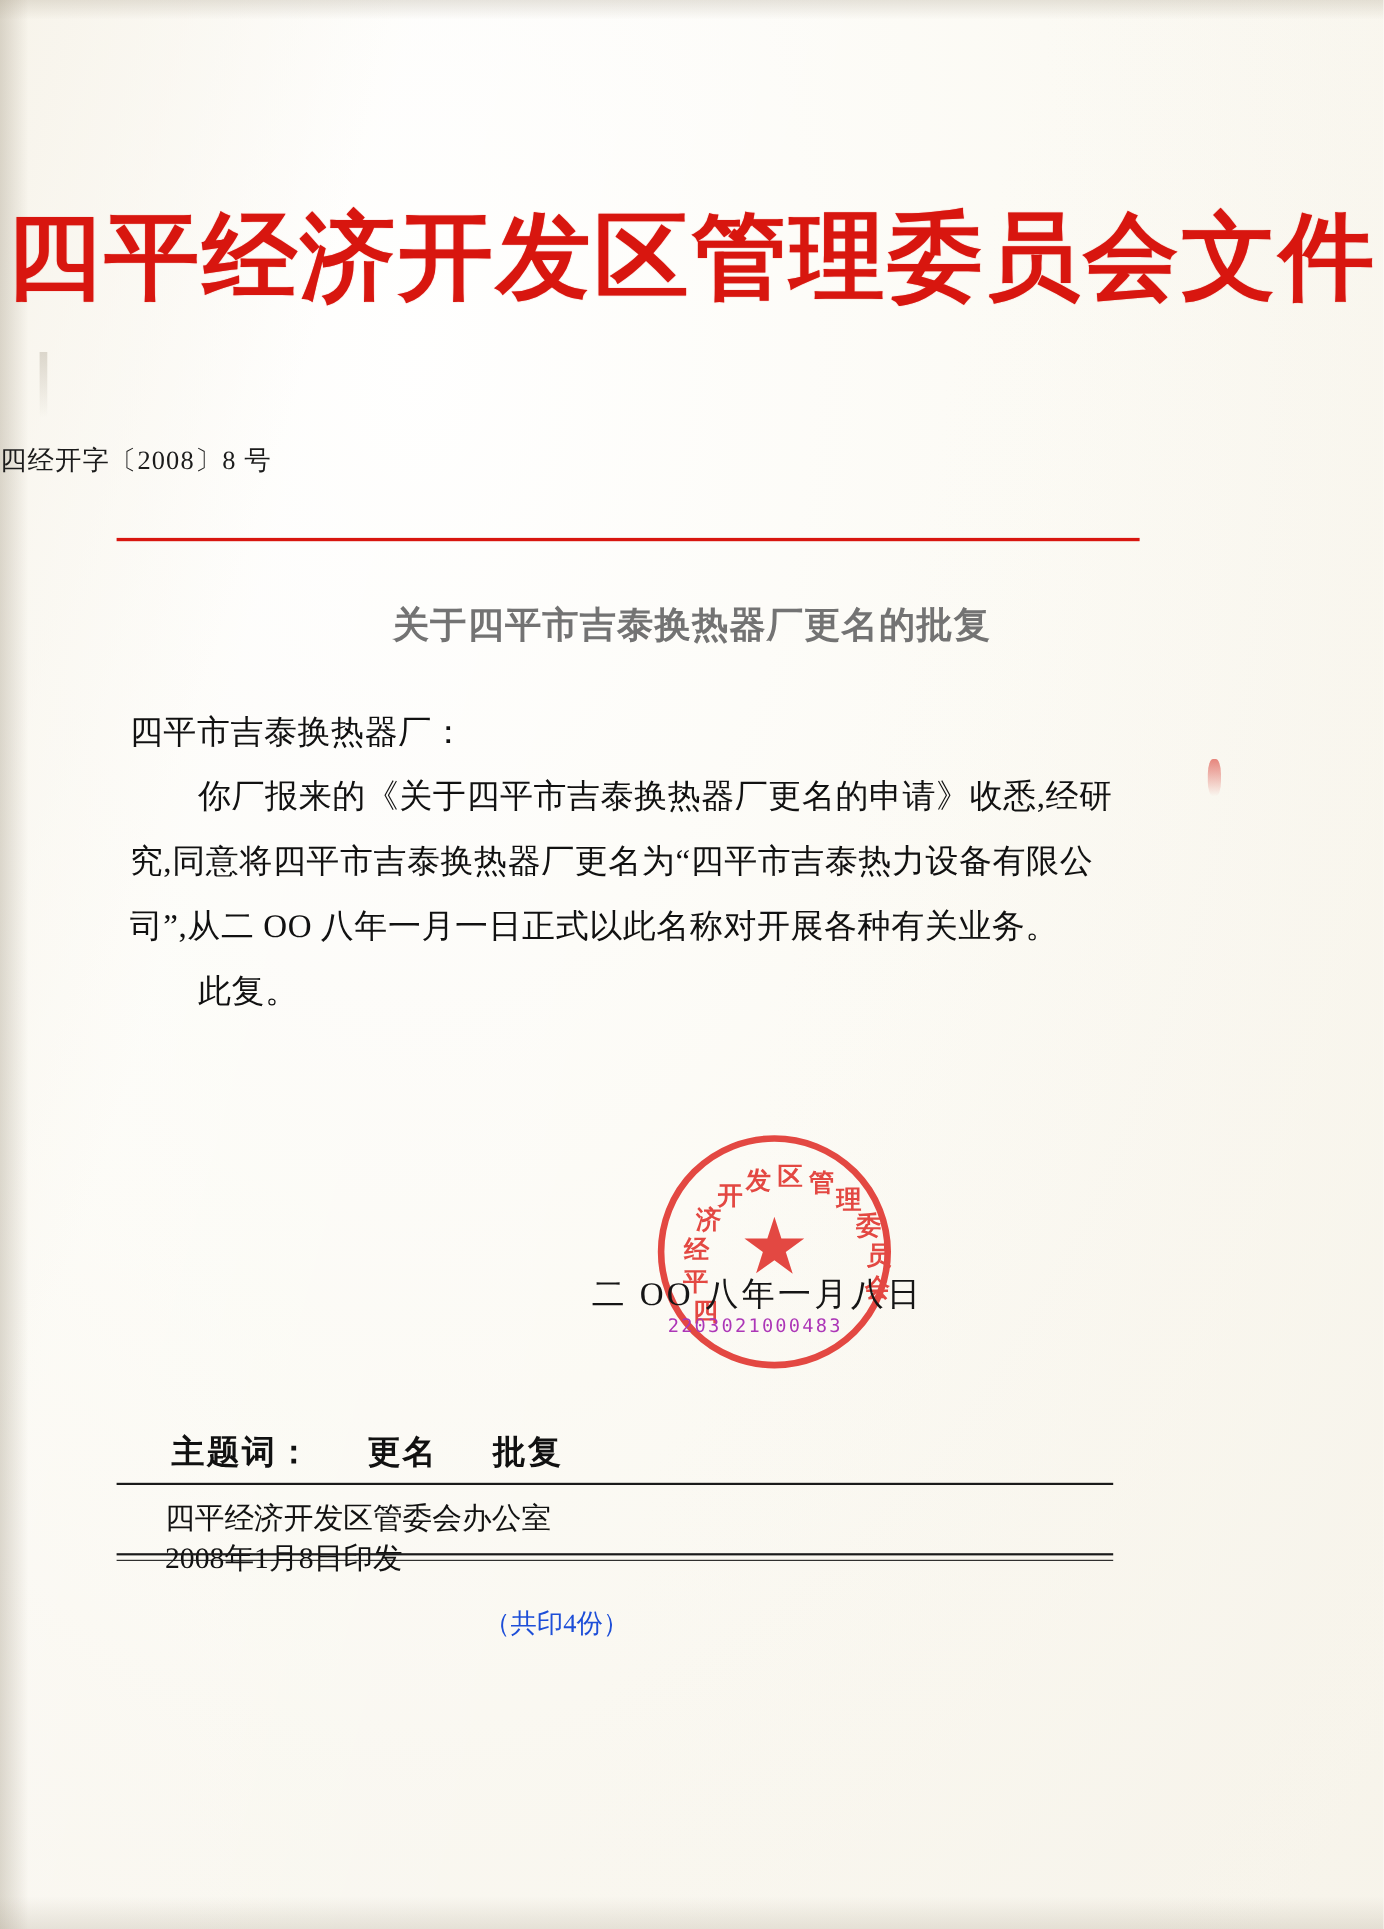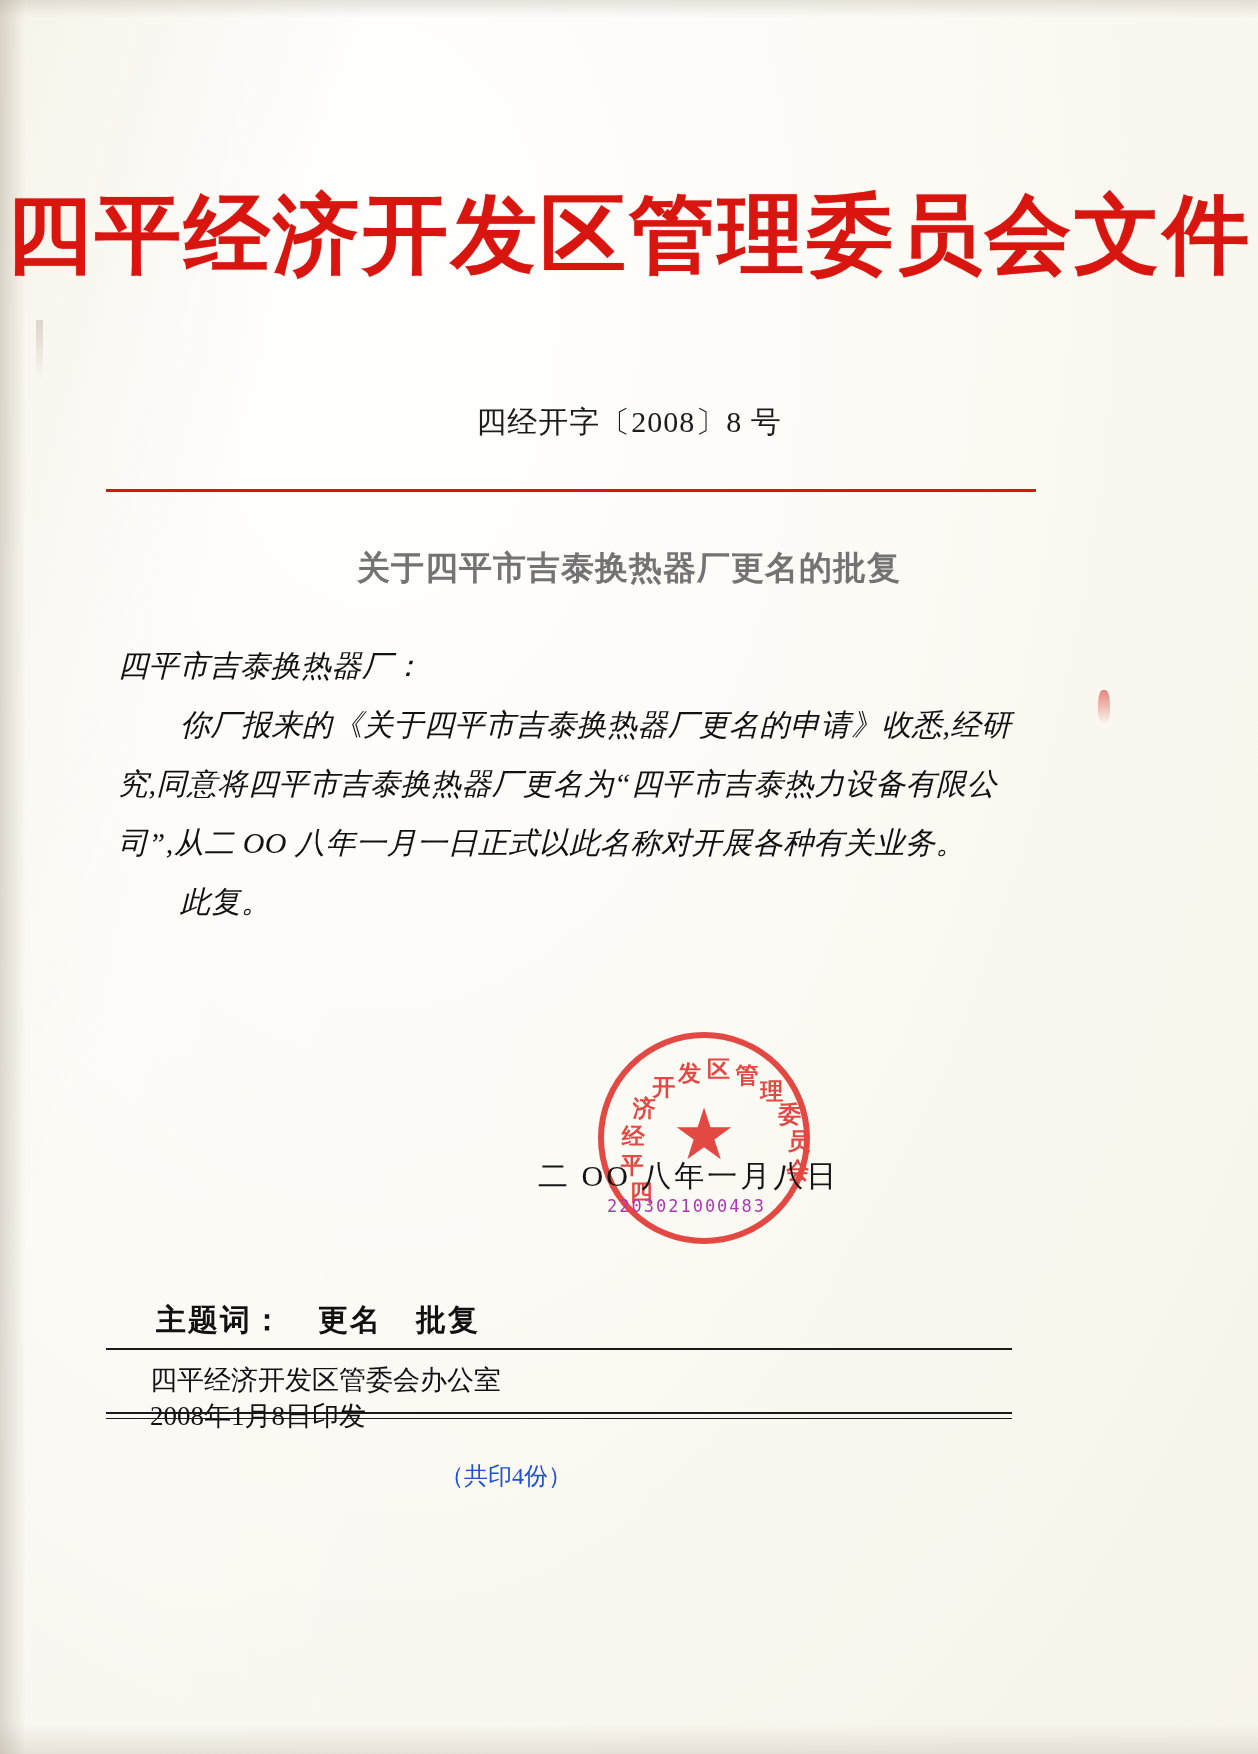--- a/index.html
+++ b/index.html
@@ -63,22 +63,22 @@
     line-height: 1.15;
     white-space: nowrap;
     text-shadow: 0 0 1px rgba(216,22,15,0.6);
   }
 
   .doc-number {
     position: absolute;
     top: 402px;
     left: 0;
     width: 100%;
-    text-align: center;
-    font-size: 30px;
+    text-align: left;
+    font-size: 24px;
     color: #1b1b1b;
     letter-spacing: 1px;
   }
 
   .red-rule {
     position: absolute;
     top: 489px;
     left: 106px;
     width: 930px;
     height: 3px;
@@ -100,21 +100,20 @@
 
   .body-block {
     position: absolute;
     top: 636px;
     left: 118px;
     width: 918px;
     font-size: 30px;
     line-height: 59px;
     color: #111;
     letter-spacing: 0.5px;
-    font-style: italic;
   }
   .body-block p {
     margin: 0;
   }
   .indent-2 {
     text-indent: 62px;
   }
 
   .seal {
     position: absolute;
@@ -182,21 +181,21 @@
     top: 1300px;
     left: 156px;
     font-size: 30px;
     font-weight: bold;
     color: #111;
     letter-spacing: 2px;
     font-family: "DejaVu Sans", "Liberation Sans", sans-serif;
   }
   .keywords .kw {
     display: inline-block;
-    margin-left: 34px;
+    margin-left: 50px;
   }
 
   .rule-thin {
     position: absolute;
     left: 106px;
     width: 906px;
     height: 2px;
     background: #1a1a1a;
   }
   .rule-a { top: 1348px; }

